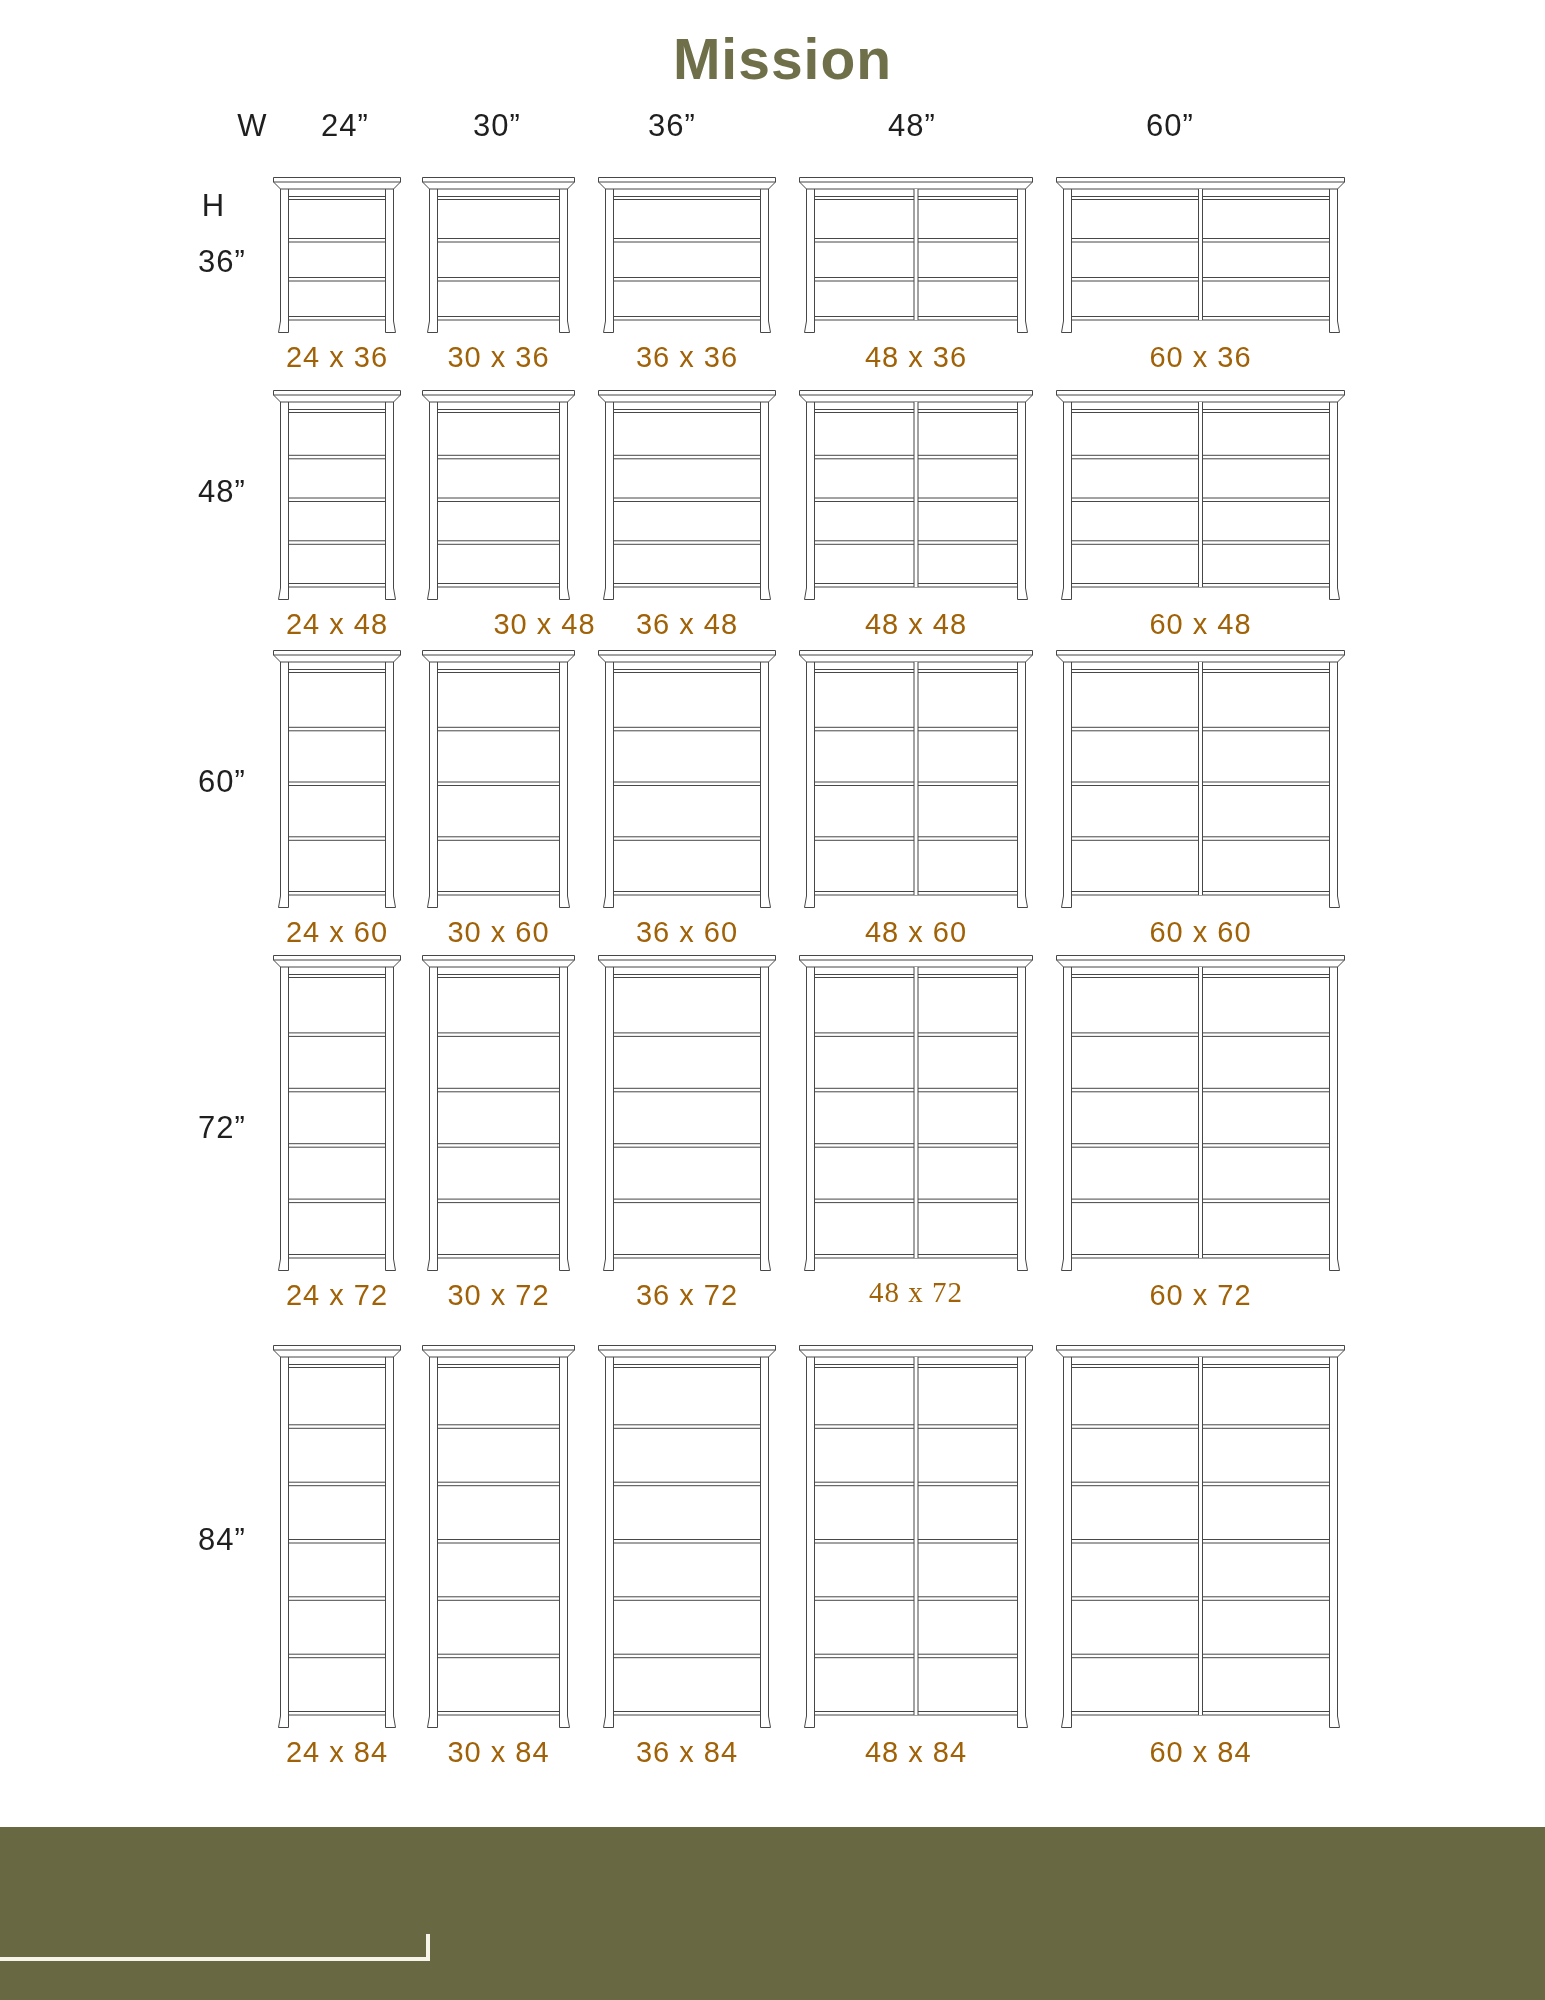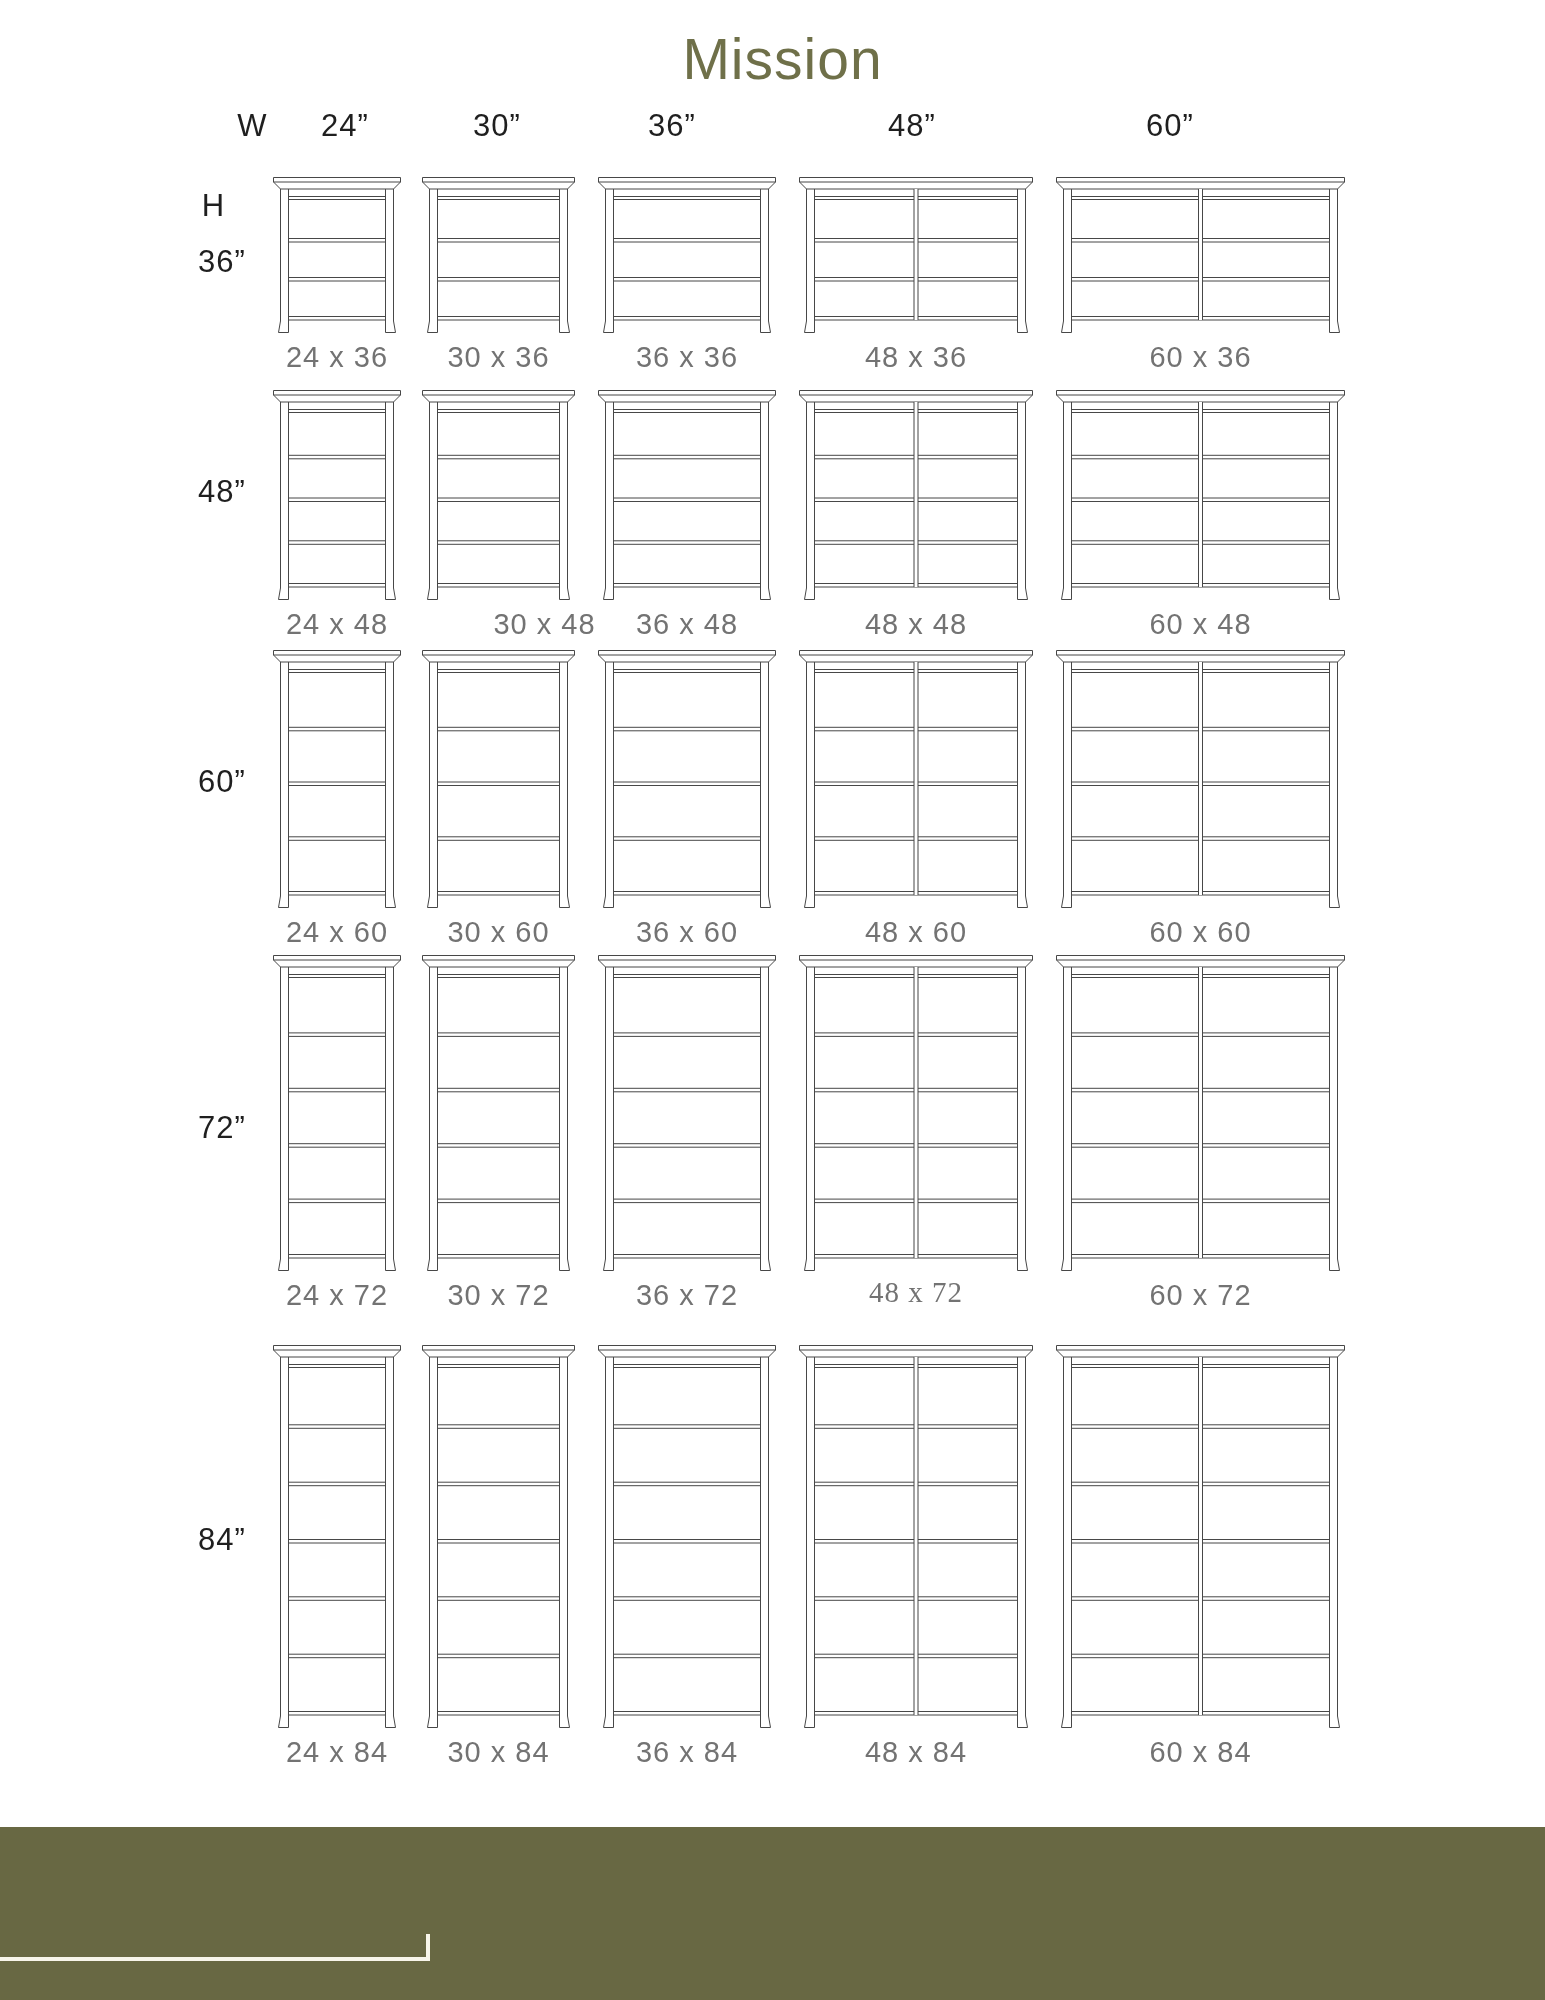--- a/index.html
+++ b/index.html
@@ -1,27 +1,27 @@
 <!DOCTYPE html>
 <html><head>
 <meta charset="utf-8">
 <style>
   html,body{margin:0;padding:0;background:#ffffff;}
   #page{position:relative;width:1545px;height:2000px;background:#ffffff;overflow:hidden;
         font-family:"Liberation Sans", sans-serif;}
   .abs{position:absolute;}
-  #title{left:0;right:0;top:26px;text-align:center;font-size:57px;font-weight:400;
+  #title{left:0;right:0;top:26px;text-align:center;font-size:57px;font-weight:700;
          letter-spacing:1px;color:#6f7049;margin-left:20px;}
   .axis-label{font-size:31px;font-weight:300;color:#1f1f1f;transform:translate(-50%,-50%);}
   .col-header{font-size:31px;font-weight:300;color:#1f1f1f;transform:translate(-50%,-50%);
               letter-spacing:1px;white-space:nowrap;}
   .row-header{font-size:31px;font-weight:300;color:#1f1f1f;transform:translate(-50%,-50%);
               letter-spacing:1px;white-space:nowrap;}
   .cell svg{display:block;}
-  .size-label{font-size:29px;font-weight:300;color:#737373;text-align:center;
+  .size-label{font-size:29px;font-weight:300;color:#a16207;text-align:center;
               letter-spacing:1px;white-space:nowrap;transform:translateX(-50%);}
   #footer-band{left:0;top:1827px;width:1545px;height:173px;background:#686843;}
   #brand-underline{left:358px;top:1928px;}
 </style>
 </head>
 <body>
 
 <div id="page">
 
   <div id="title" class="abs">Mission</div>

